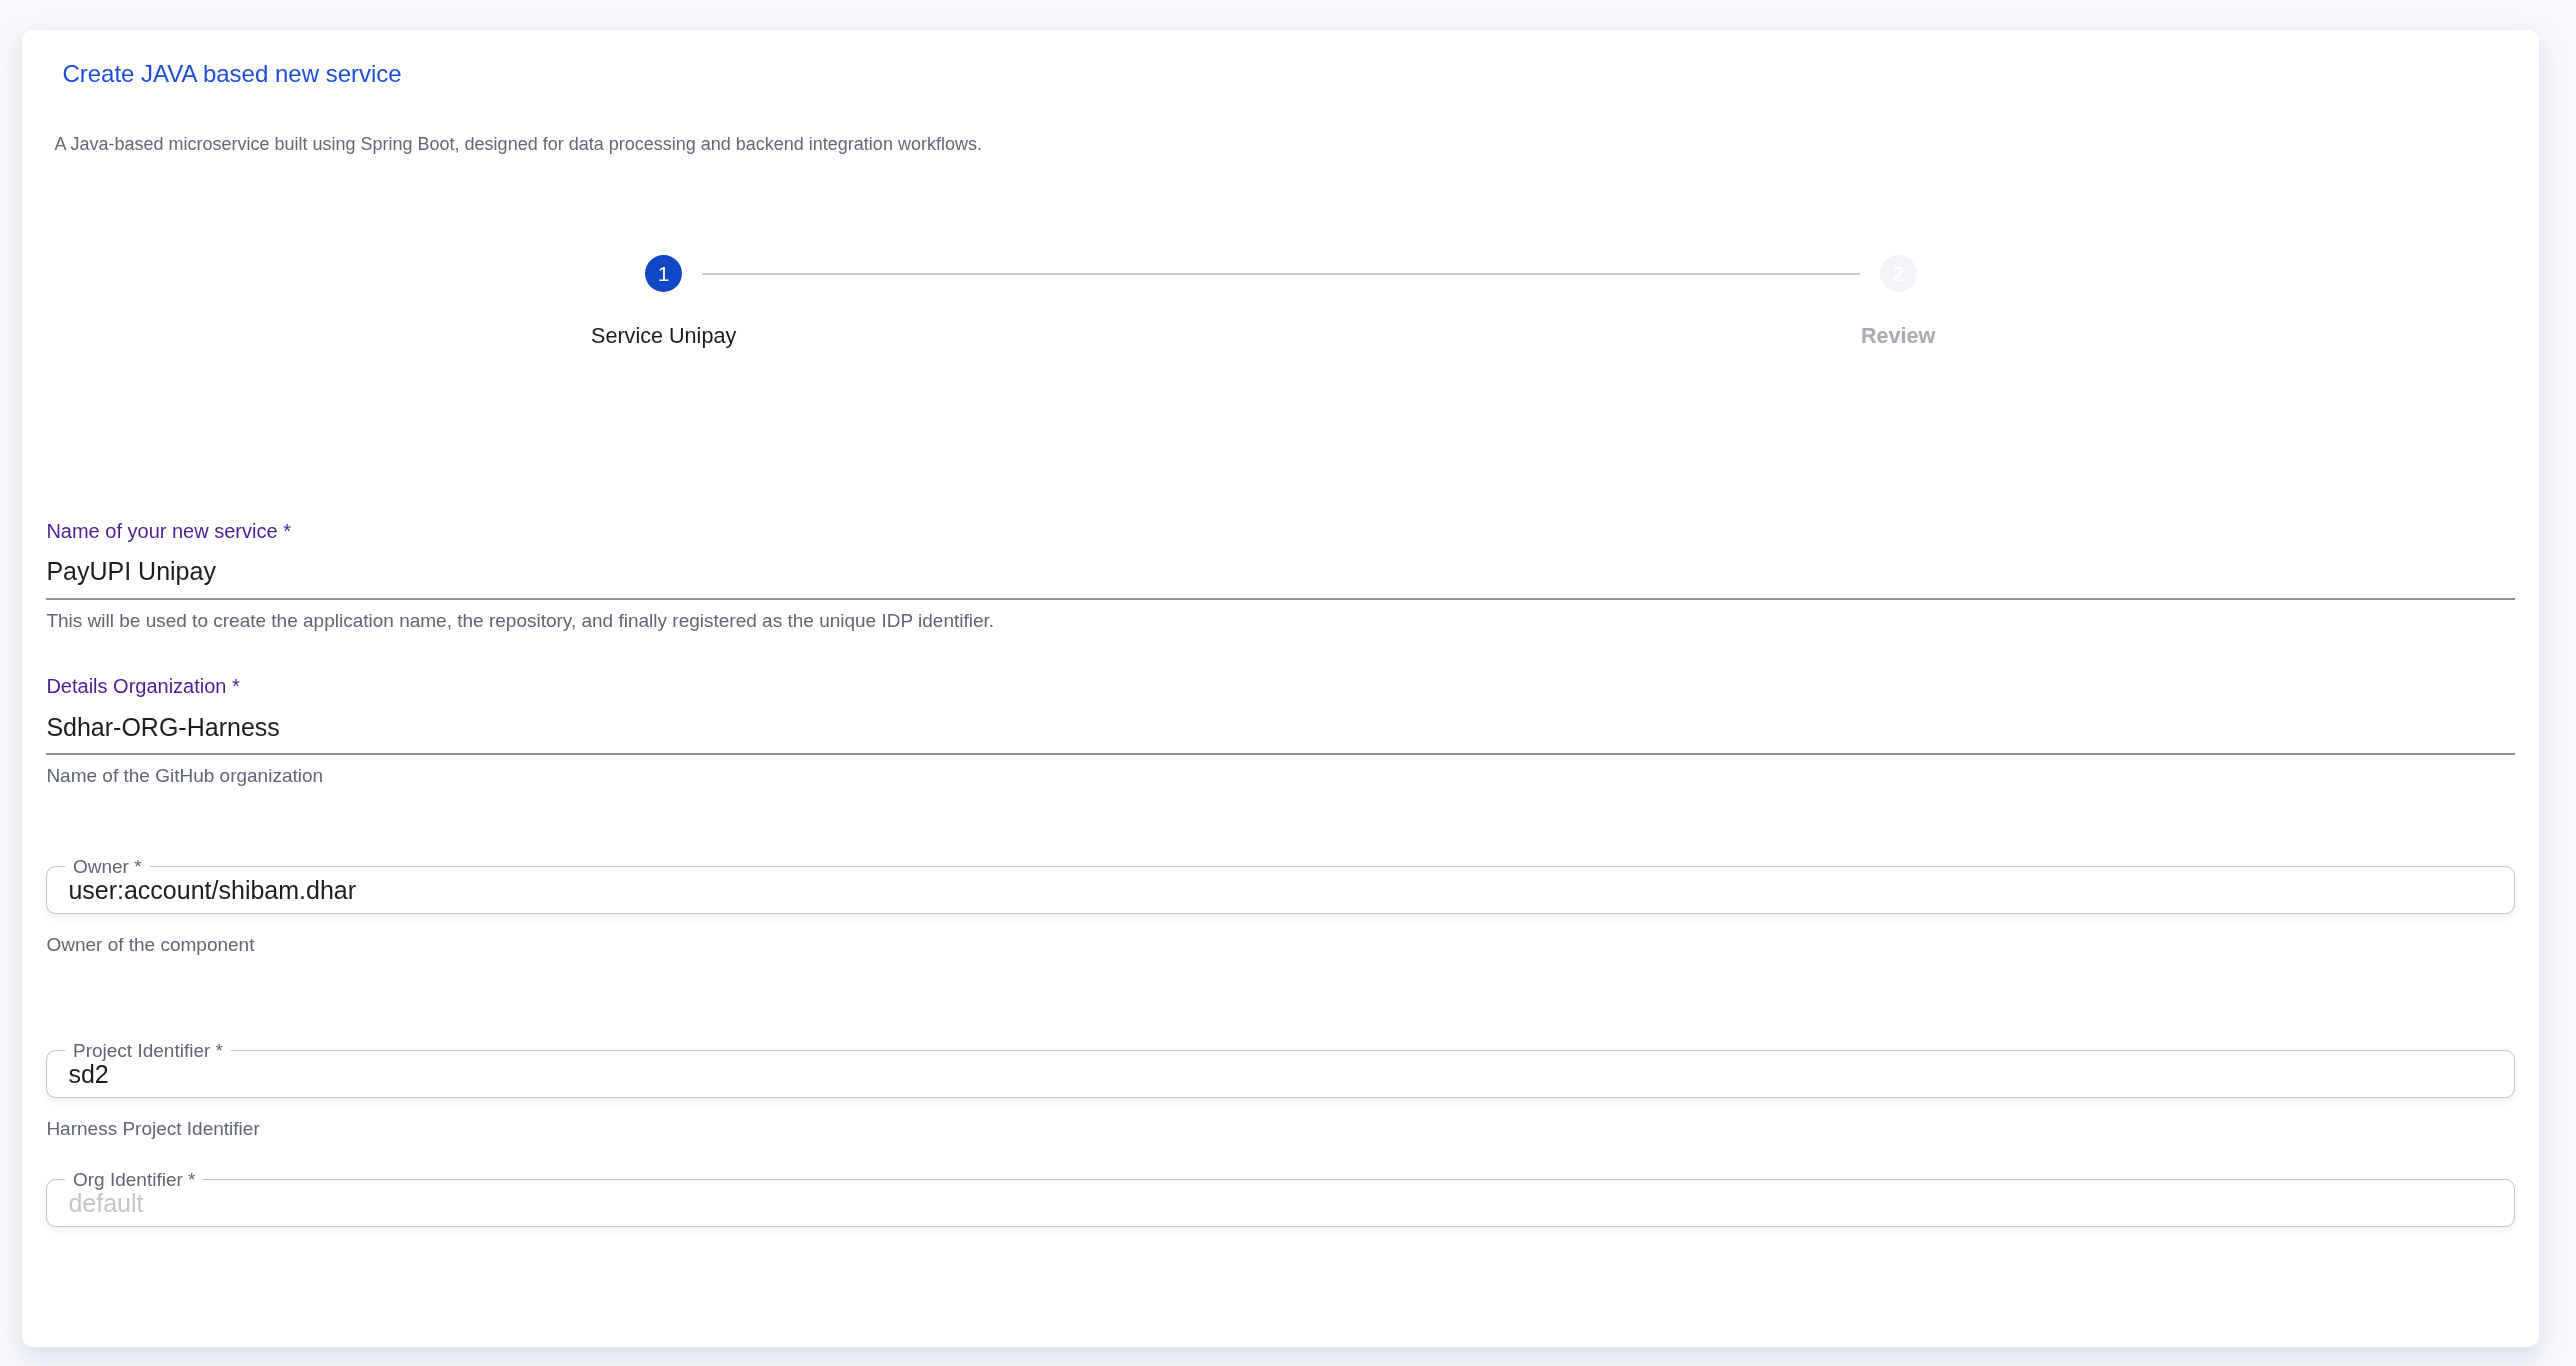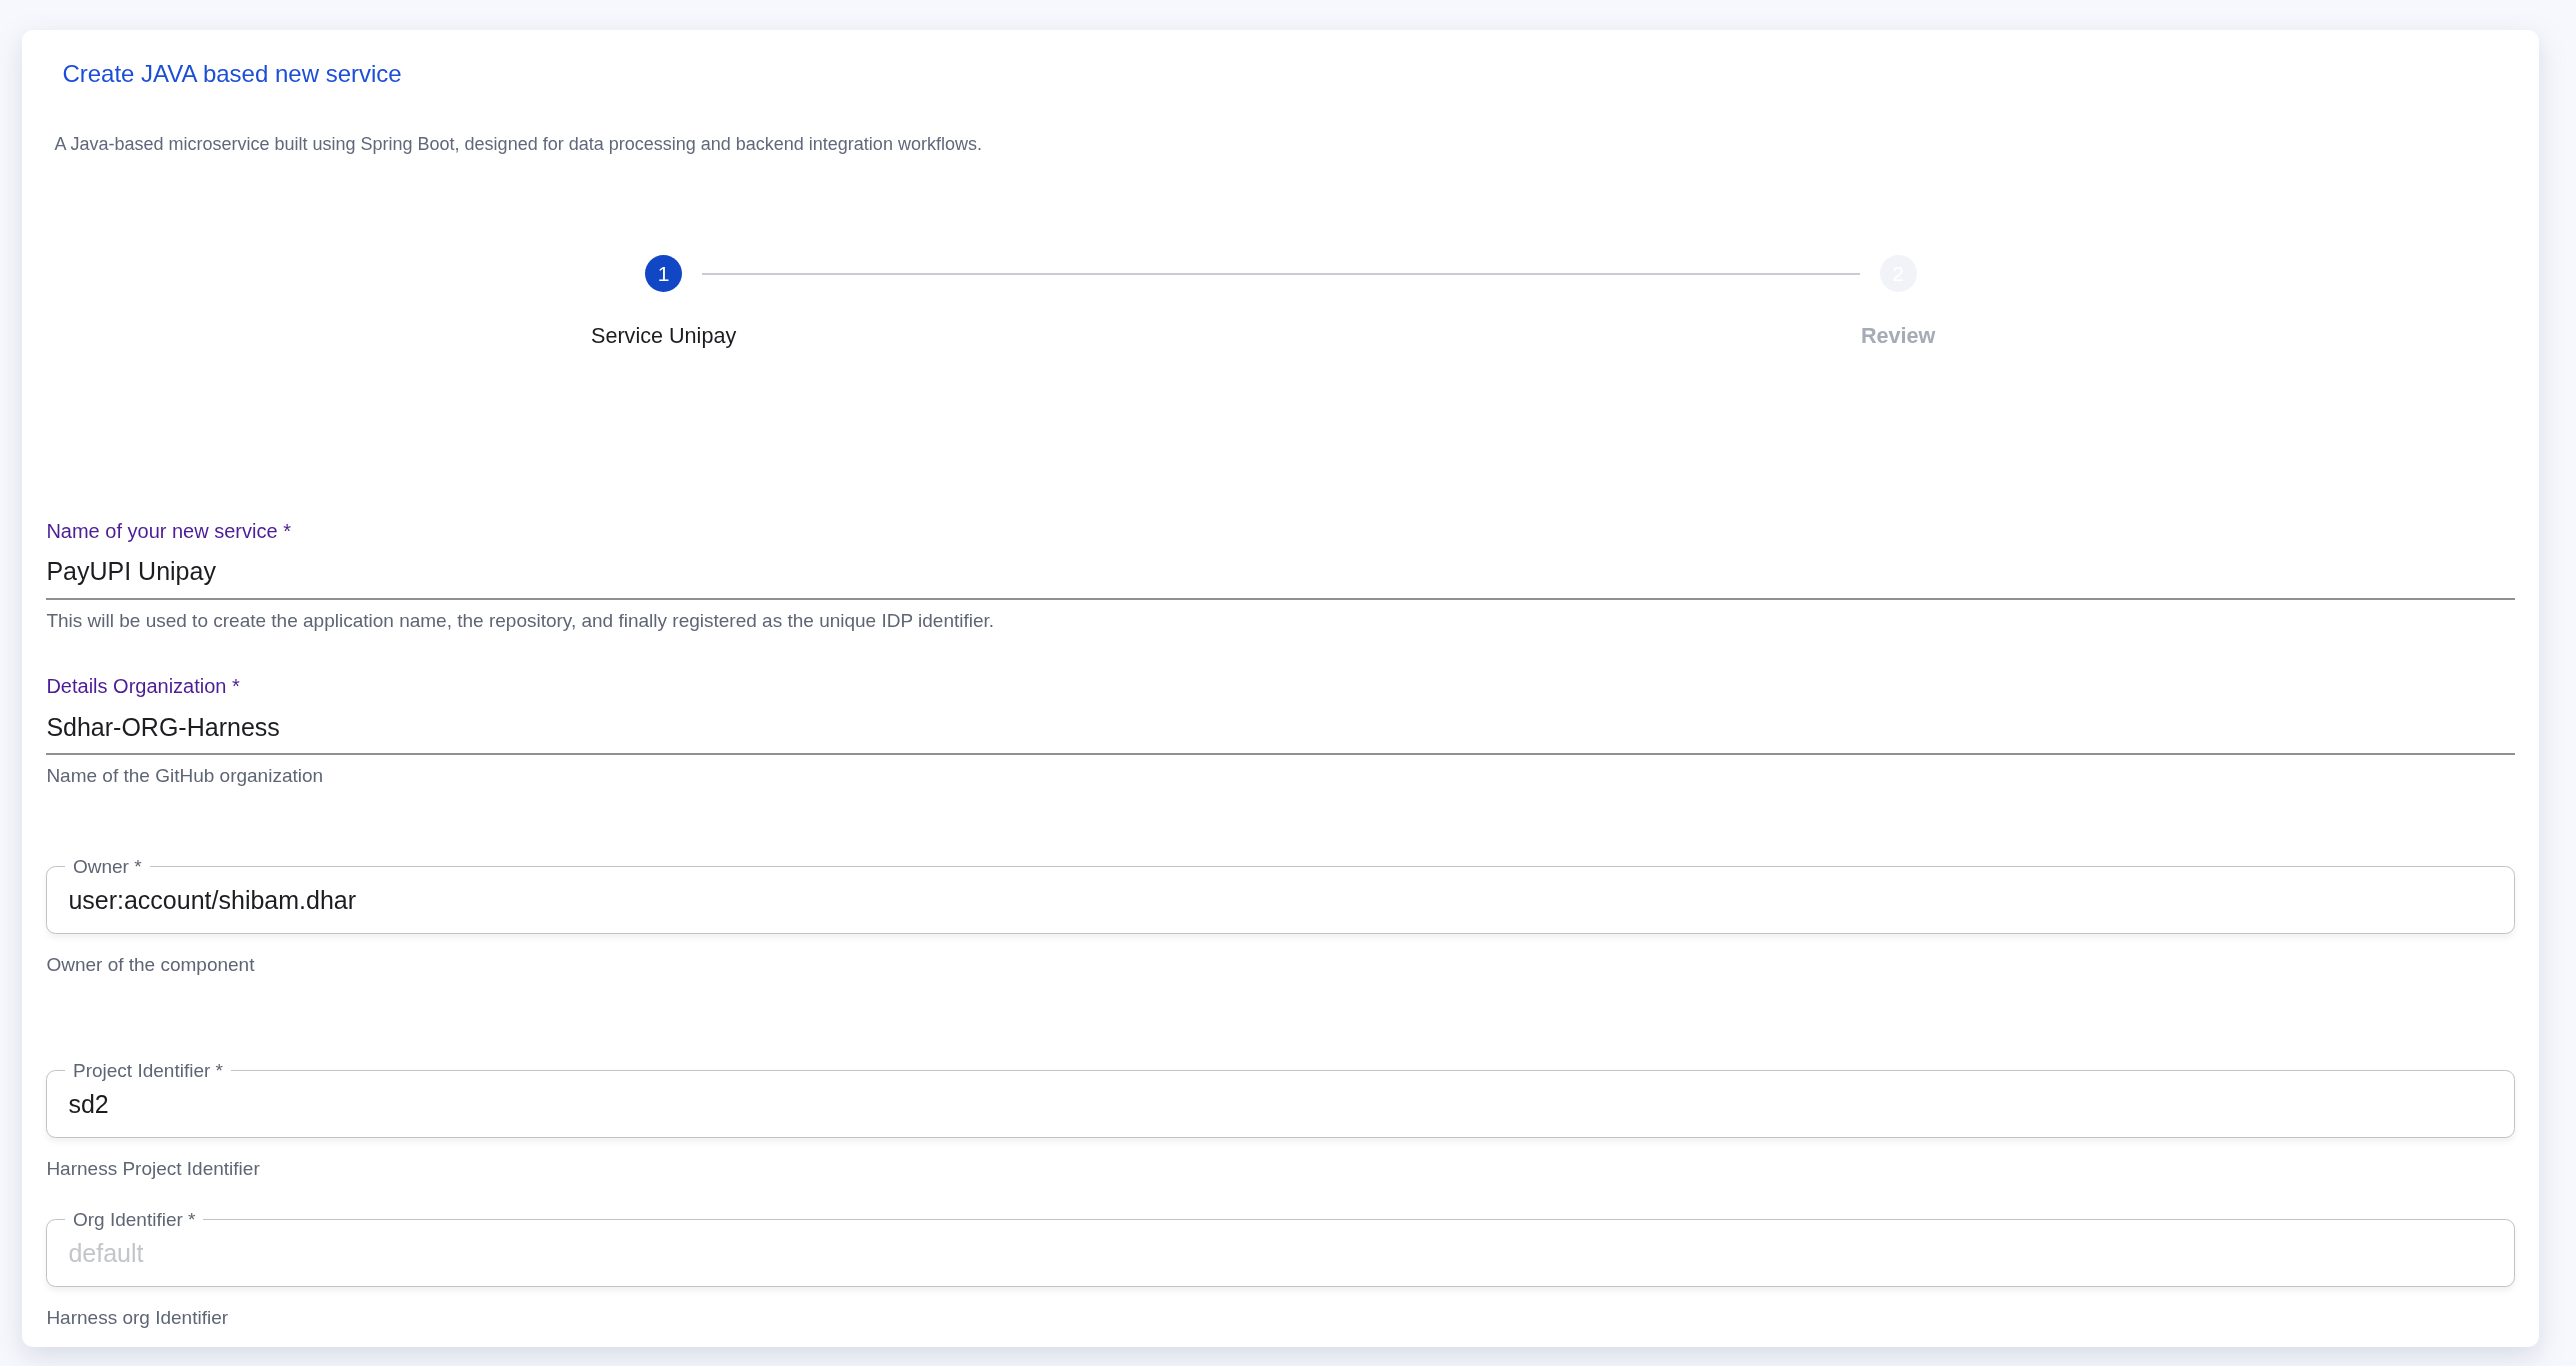--- a/index.html
+++ b/index.html
@@ -69,21 +69,21 @@
     background:transparent;box-sizing:border-box;
   }
   .helper{
     margin-top:9.6px;
     font-size:19px;line-height:24px;color:#5e6574;
   }
   
   .outl{
     position:relative;
     border:1.6px solid #bfc2c8;border-radius:9.6px;
-    height:68px;box-sizing:border-box;
+    height:48px;box-sizing:border-box;
     box-shadow:0 3.2px 6.4px rgba(0,0,0,.06);
     background:#ffffff;
   }
   .outl-label{
     position:absolute;top:-12px;left:17.6px;
     background:#ffffff;padding:0 8px;
     font-size:19px;line-height:24px;color:#5e6574;
   }
   .outl-input{
     width:100%;height:100%;
@@ -137,16 +137,15 @@
   <div class="field f4 outl">
     <div class="outl-label">Project Identifier *</div>
     <input class="outl-input" type="text" value="sd2" style="">
   </div>
   <div class="helper" style="margin-top:19px;">Harness Project Identifier</div>
 
   <div class="field f5 outl">
     <div class="outl-label">Org Identifier *</div>
     <input class="outl-input" type="text" placeholder="default" style="">
   </div>
-  <div class="helper" style="margin-top:19px;">Harness org Identifier</div>
 
 </div>
 
 
 </body></html>

